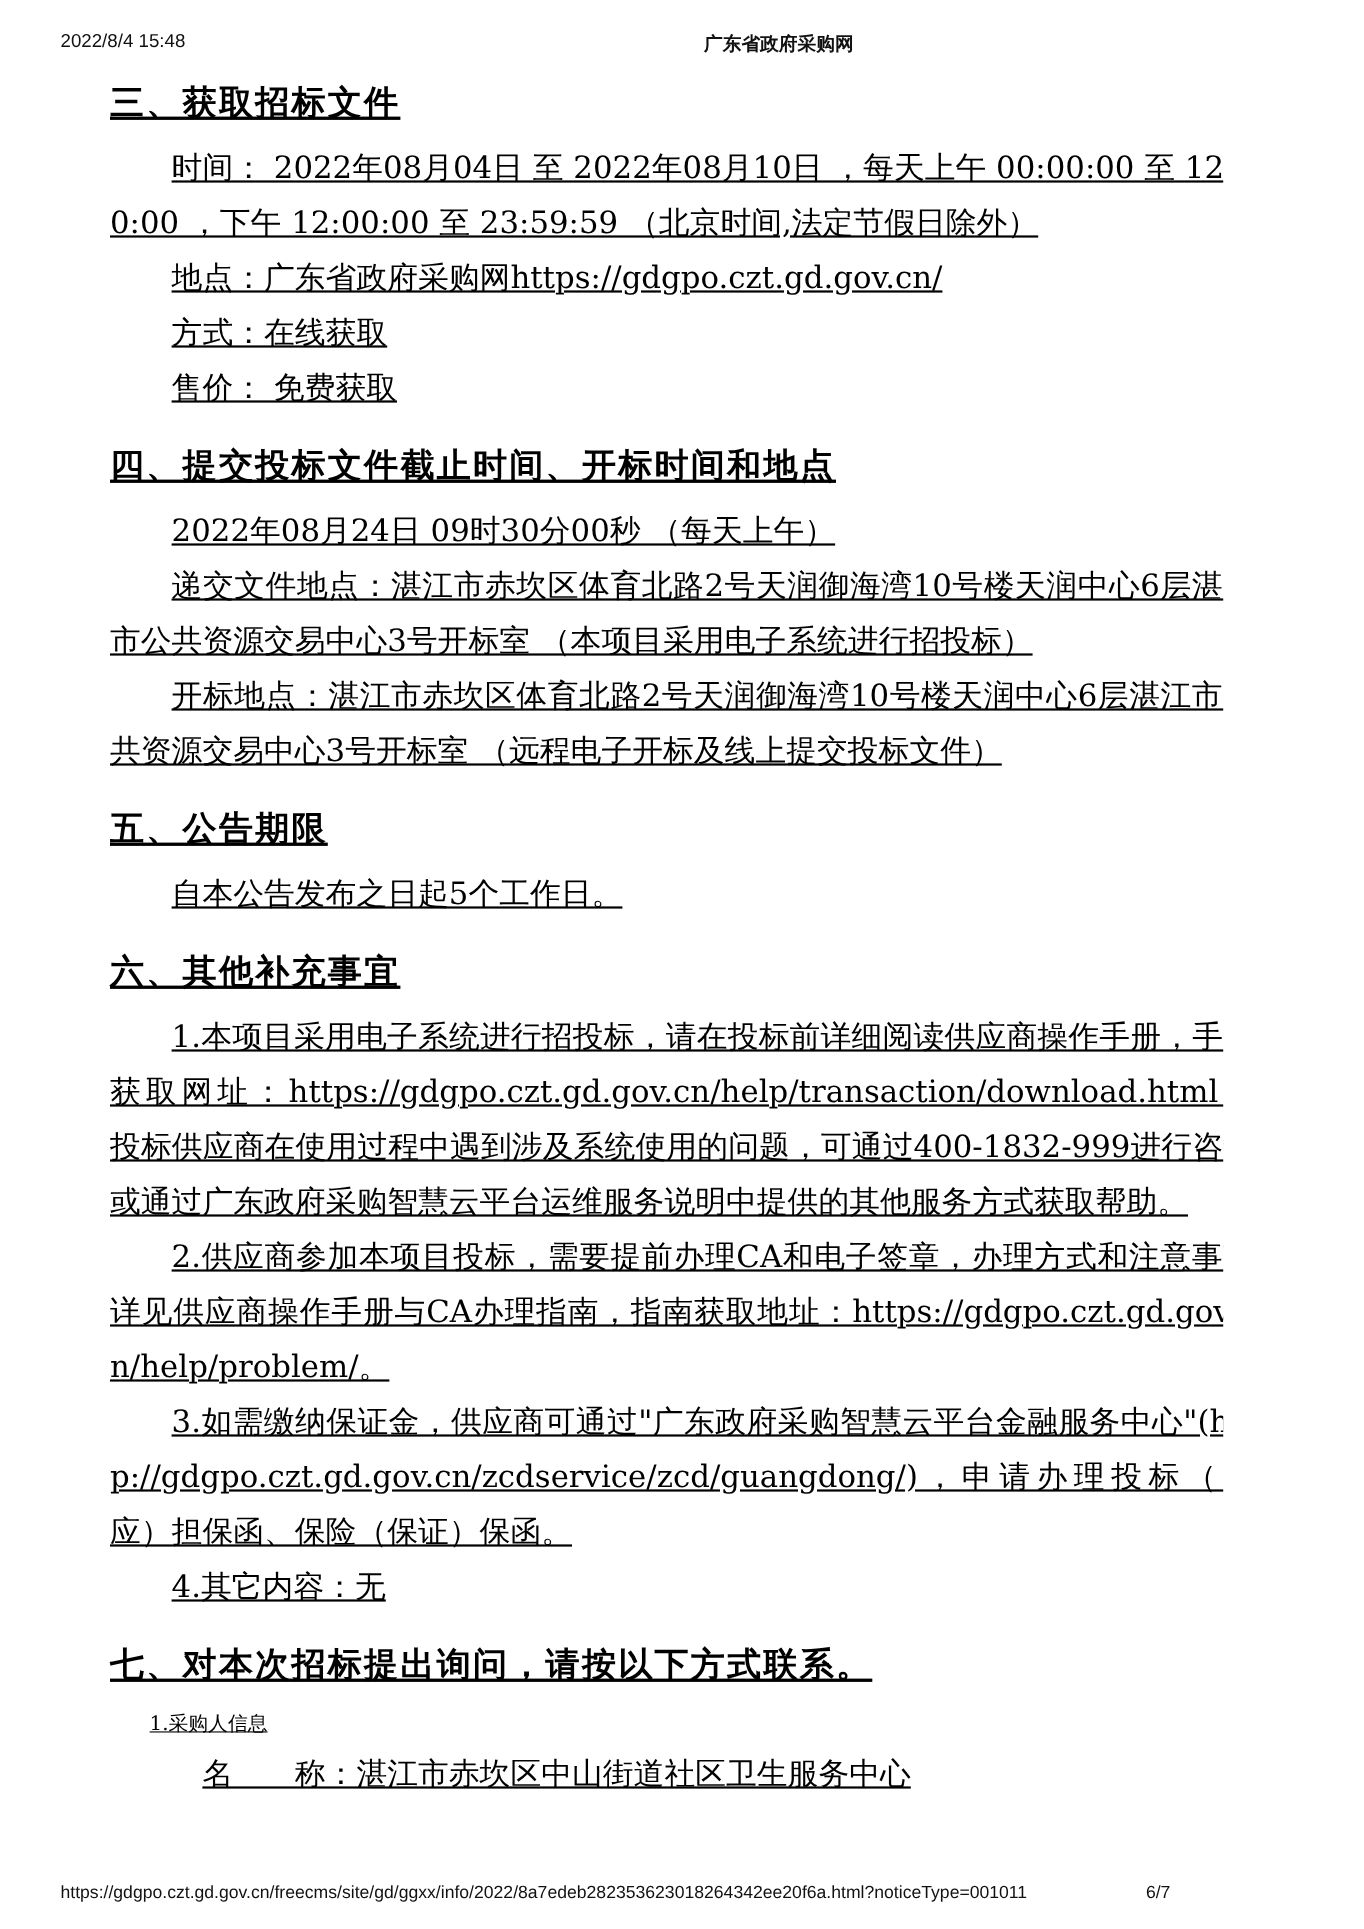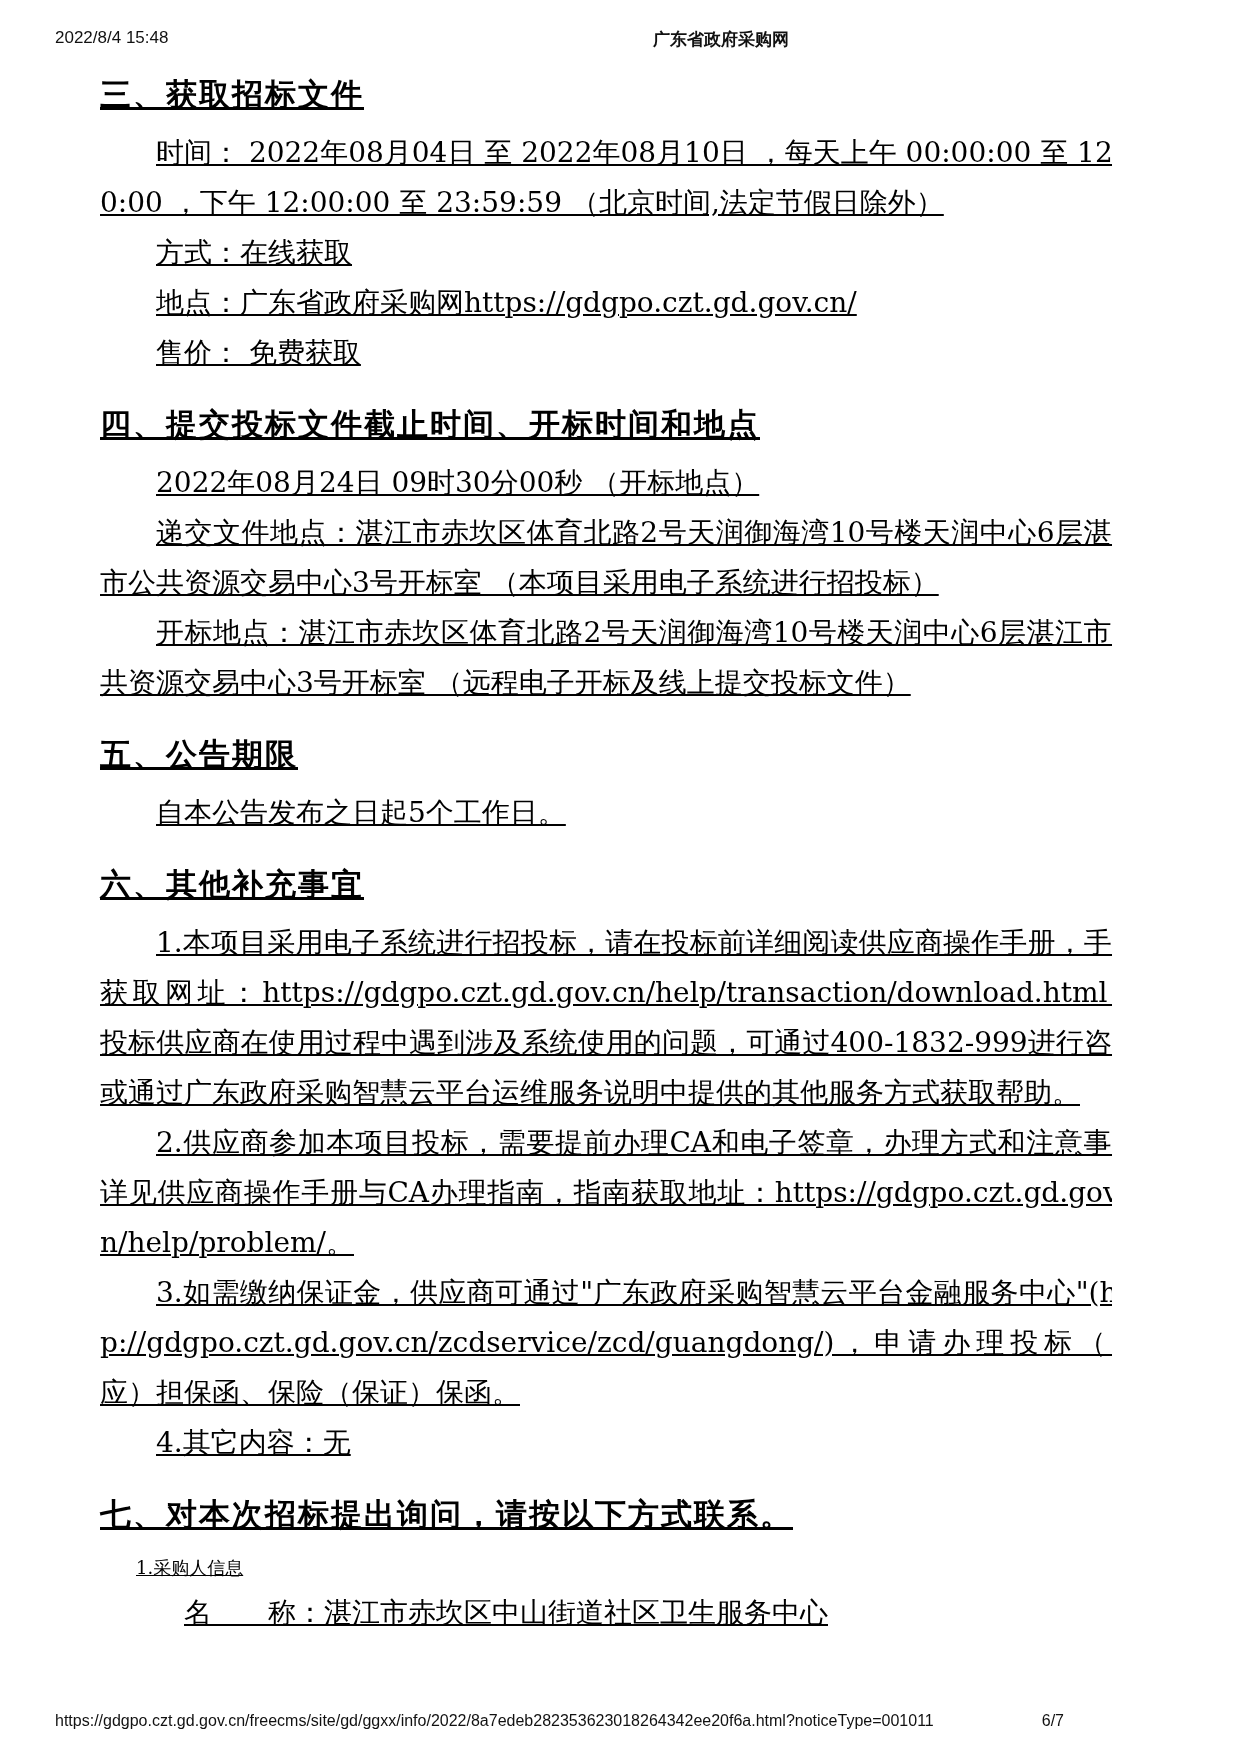--- a/index.html
+++ b/index.html
@@ -14,21 +14,21 @@
   
   .hdr {
     position: absolute;
     top: 28px; left: 55px; right: 54px;
     height: 22px;
     font-family: "Liberation Sans", "DejaVu Sans", sans-serif;
     font-size: 17px;
     color: #111111;
   }
   .hdr-date { position: absolute; left: 0; top: 0; }
-  .hdr-title { position: absolute; left: 598px; top: 0; font-weight: 600; }
+  .hdr-title { position: absolute; left: 585px; top: 0; font-weight: 600; }
   .ftr {
     position: absolute;
     left: 55px; right: 48px; bottom: 24px;
     display: flex;
     justify-content: space-between;
     align-items: baseline;
     font-family: "Liberation Sans", "DejaVu Sans", sans-serif;
     font-size: 16px;
     color: #111111;
   }
@@ -76,26 +76,26 @@
 
   <div class="hdr">
     <span class="hdr-date">2022/8/4 15:48</span>
     <span class="hdr-title">广东省政府采购网</span>
   </div>
 
   <div class="content">
 
     <h2 class="sec" style="margin-top:28px">三、获取招标文件</h2>
     <p class="para">时间： 2022年08月04日 至 2022年08月10日 ，每天上午 00:00:00 至 12:00:00 ，下午 12:00:00 至 23:59:59 （北京时间,法定节假日除外）</p>
+    <p class="para">地点：广东省政府采购网https://gdgpo.czt.gd.gov.cn/</p>
     <p class="para">方式：在线获取</p>
-    <p class="para">地点：广东省政府采购网https://gdgpo.czt.gd.gov.cn/</p>
     <p class="para">售价： 免费获取</p>
 
     <h2 class="sec">四、提交投标文件截止时间、开标时间和地点</h2>
-    <p class="para">2022年08月24日 09时30分00秒 （开标地点）</p>
+    <p class="para">2022年08月24日 09时30分00秒 （每天上午）</p>
     <p class="para">递交文件地点：湛江市赤坎区体育北路2号天润御海湾10号楼天润中心6层湛江市公共资源交易中心3号开标室 （本项目采用电子系统进行招投标）</p>
     <p class="para">开标地点：湛江市赤坎区体育北路2号天润御海湾10号楼天润中心6层湛江市公共资源交易中心3号开标室 （远程电子开标及线上提交投标文件）</p>
 
     <h2 class="sec">五、公告期限</h2>
     <p class="para">自本公告发布之日起5个工作日。</p>
 
     <h2 class="sec">六、其他补充事宜</h2>
     <p class="para">1.本项目采用电子系统进行招投标，请在投标前详细阅读供应商操作手册，手册获取网址：https://gdgpo.czt.gd.gov.cn/help/transaction/download.html。投标供应商在使用过程中遇到涉及系统使用的问题，可通过400-1832-999进行咨询或通过广东政府采购智慧云平台运维服务说明中提供的其他服务方式获取帮助。</p>
     <p class="para">2.供应商参加本项目投标，需要提前办理CA和电子签章，办理方式和注意事项详见供应商操作手册与CA办理指南，指南获取地址：https://gdgpo.czt.gd.gov.cn/help/problem/。</p>
     <p class="para">3.如需缴纳保证金，供应商可通过"广东政府采购智慧云平台金融服务中心"(http://gdgpo.czt.gd.gov.cn/zcdservice/zcd/guangdong/)，申请办理投标（响应）担保函、保险（保证）保函。</p>

